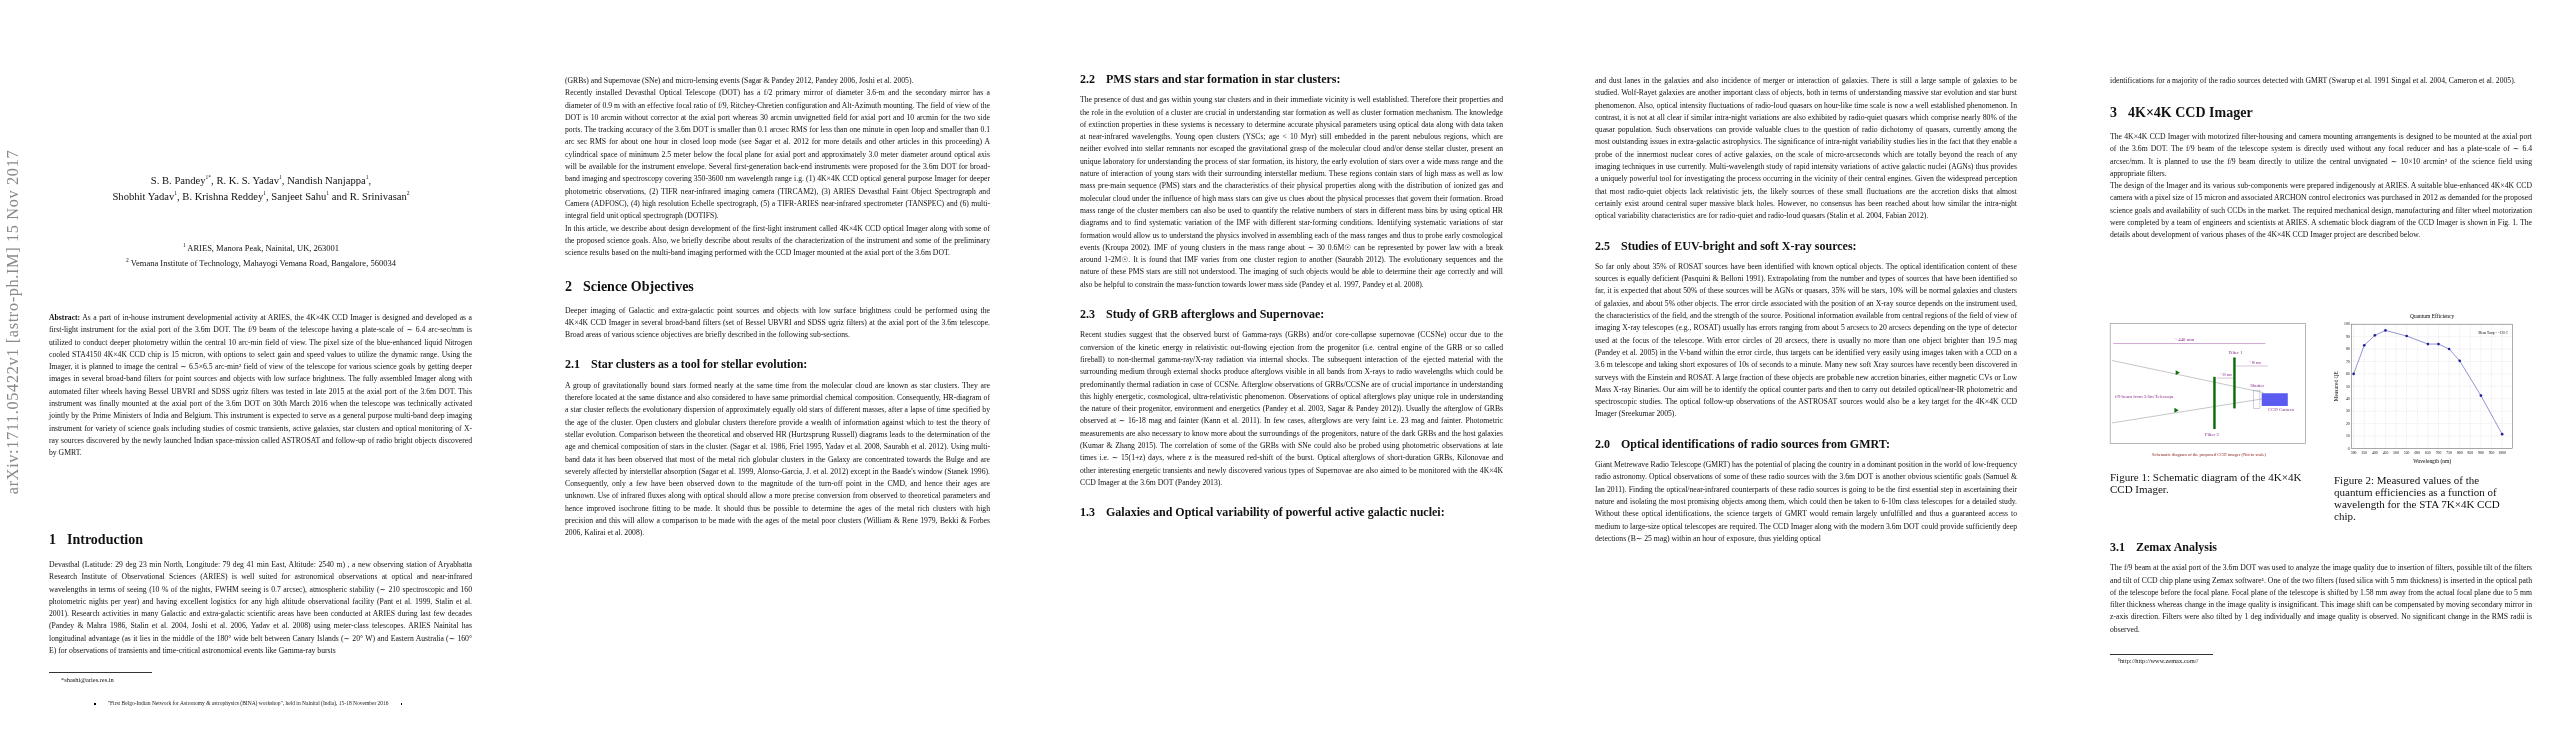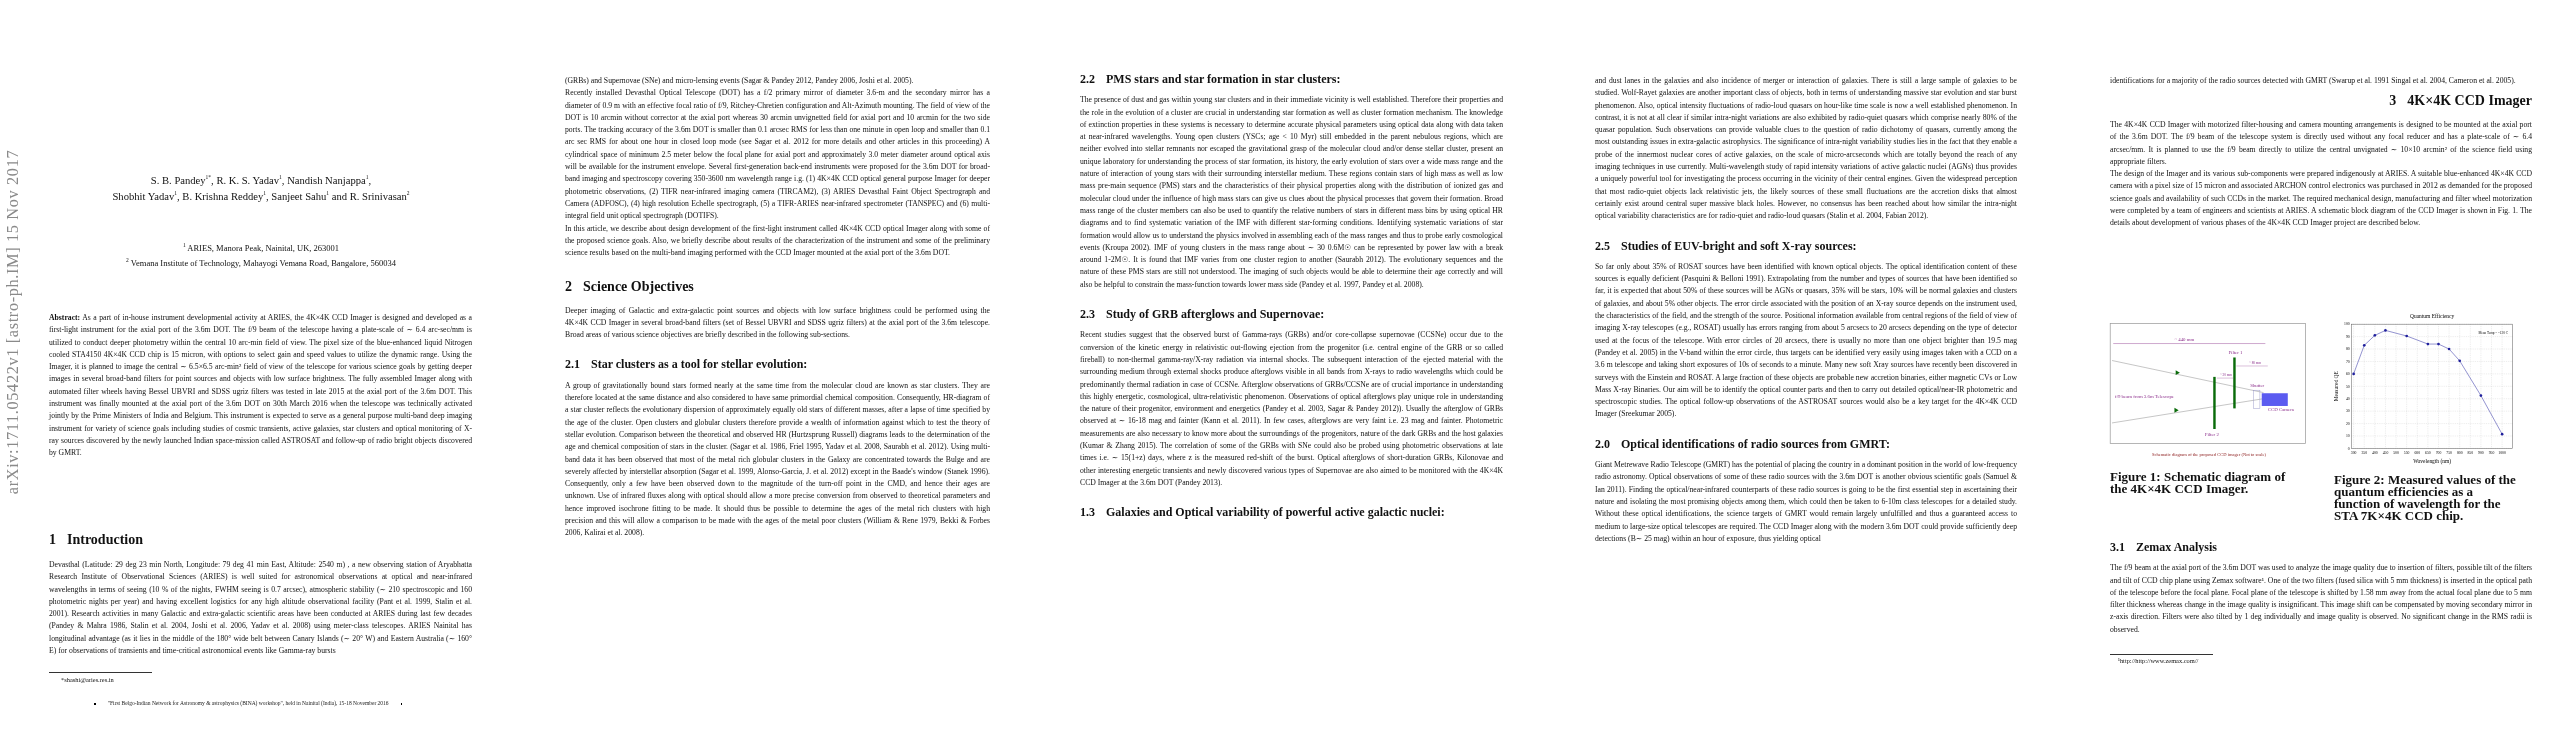--- a/index.html
+++ b/index.html
@@ -19,21 +19,21 @@
     font-weight:bold; font-size:16.4px; line-height:21px; }
   .authors { position:absolute; top:173px; left:24px; width:474px; text-align:center; font-size:10.6px; line-height:16px; }
   .affil { position:absolute; top:241px; left:24px; width:474px; text-align:center; font-size:8.5px; line-height:15px; }
   .abs { position:absolute; top:312px; left:49px; width:423px; }
   .footrule { position:absolute; height:0.6px; background:#333; width:103px; }
   .footnote { position:absolute; font-size:6.4px; }
   .runfoot { position:absolute; top:700px; left:82px; font-size:5.5px; color:#222; }
   .runfoot .sq { display:inline-block; width:1.8px; height:1.8px; background:#000; margin:0 12px; vertical-align:middle; }
   sup { font-size:5.5px; line-height:0; }
   .fig-box { position:absolute; }
-  .caption { position:absolute; font-size:13px; line-height:12px;font-weight:bold; }
+  .caption { position:absolute; font-size:11px; line-height:12px; }
   svg text { font-family:"Liberation Serif",serif; }
 </style>
 </head>
 <body>
 
 <div class="stamp">
     <span>arXiv:1711.05422v1  [astro-ph.IM]  15 Nov 2017</span>
   </div>
 
 <div class="page" style="left:0;width:516px;">
@@ -82,21 +82,21 @@
     <div class="h2" style="margin-top:16px;"><span class="num">2.5</span><span>Studies of EUV-bright and soft X-ray sources:</span></div>
     <p class="txt" style="margin-top:7.3px;">So far only about 35% of ROSAT sources have been identified with known optical objects. The optical identification content of these sources is equally deficient (Pasquini &amp; Belloni 1991). Extrapolating from the number and types of sources that have been identified so far, it is expected that about 50% of these sources will be AGNs or quasars, 35% will be stars, 10% will be normal galaxies and clusters of galaxies, and about 5% other objects. The error circle associated with the position of an X-ray source depends on the instrument used, the characteristics of the field, and the strength of the source. Positional information available from central regions of the field of view of imaging X-ray telescopes (e.g., ROSAT) usually has errors ranging from about 5 arcsecs to 20 arcsecs depending on the type of detector used at the focus of the telescope. With error circles of 20 arcsecs, there is usually no more than one object brighter than 19.5 mag (Pandey et al. 2005) in the V-band within the error circle, thus targets can be identified very easily using images taken with a CCD on a 3.6 m telescope and taking short exposures of 10s of seconds to a minute. Many new soft Xray sources have recently been discovered in surveys with the Einstein and ROSAT. A large fraction of these objects are probable new accretion binaries, either magnetic CVs or Low Mass X-ray Binaries. Our aim will be to identify the optical counter parts and then to carry out detailed optical/near-IR photometric and spectroscopic studies. The optical follow-up observations of the ASTROSAT sources would also be a key target for the 4K×4K CCD Imager (Sreekumar 2005).</p>
     <div class="h2" style="margin-top:16px;"><span class="num">2.0</span><span>Optical identifications of radio sources from GMRT:</span></div>
     <p class="txt" style="margin-top:7.3px;">Giant Metrewave Radio Telescope (GMRT) has the potential of placing the country in a dominant position in the world of low-frequency radio astronomy. Optical observations of some of these radio sources with the 3.6m DOT is another obvious scientific goals (Samuel &amp; Ian 2011). Finding the optical/near-infrared counterparts of these radio sources is going to be the first essential step in ascertaining their nature and isolating the most promising objects among them, which could then be taken to 6-10m class telescopes for a detailed study. Without these optical identifications, the science targets of GMRT would remain largely unfulfilled and thus a guaranteed access to medium to large-size optical telescopes are required. The CCD Imager along with the modern 3.6m DOT could provide sufficiently deep detections (B∼ 25 mag) within an hour of exposure, thus yielding optical</p>
   </div>
 </div>
 
 <div class="page" style="left:2110px;width:422px;">
   <div class="col" style="top:75px;">
     <p class="txt">identifications for a majority of the radio sources detected with GMRT (Swarup et al. 1991 Singal et al. 2004, Cameron et al. 2005).</p>
-    <div class="h1" style="margin-top:6px;text-align:right;"><span class="num">3</span><span>4K×4K CCD Imager</span></div>
+    <div class="h1" style="margin-top:18px;"><span class="num">3</span><span>4K×4K CCD Imager</span></div>
     <p class="txt" style="margin-top:9.7px;">The 4K×4K CCD Imager with motorized filter-housing and camera mounting arrangements is designed to be mounted at the axial port of the 3.6m DOT. The f/9 beam of the telescope system is directly used without any focal reducer and has a plate-scale of ∼ 6.4 arcsec/mm. It is planned to use the f/9 beam directly to utilize the central unvignated ∼ 10×10 arcmin² of the science field using appropriate filters.</p>
     <p class="txt">The design of the Imager and its various sub-components were prepared indigenously at ARIES. A suitable blue-enhanced 4K×4K CCD camera with a pixel size of 15 micron and associated ARCHON control electronics was purchased in 2012 as demanded for the proposed science goals and availability of such CCDs in the market. The required mechanical design, manufacturing and filter wheel motorization were completed by a team of engineers and scientists at ARIES. A schematic block diagram of the CCD Imager is shown in Fig. 1. The details about development of various phases of the 4K×4K CCD Imager project are described below.</p>
   </div>
 
   <div class="fig-box" style="left:-0.6px;top:319px;width:200px;height:140px;">
     <svg width="200" height="140" viewBox="0 0 330 230">
       <rect x="2" y="7" width="322" height="198" fill="#fff" stroke="#9a9a9a" stroke-width="1.2"></rect>
       <line x1="7" y1="40" x2="258" y2="40" stroke="#9b4f9b" stroke-width="0.8"></line>
       <text x="108" y="36" font-size="8" fill="#8b2d8b">~ 440 mm</text>
       <line x1="5" y1="68" x2="255" y2="121" stroke="#777" stroke-width="0.7"></line>

